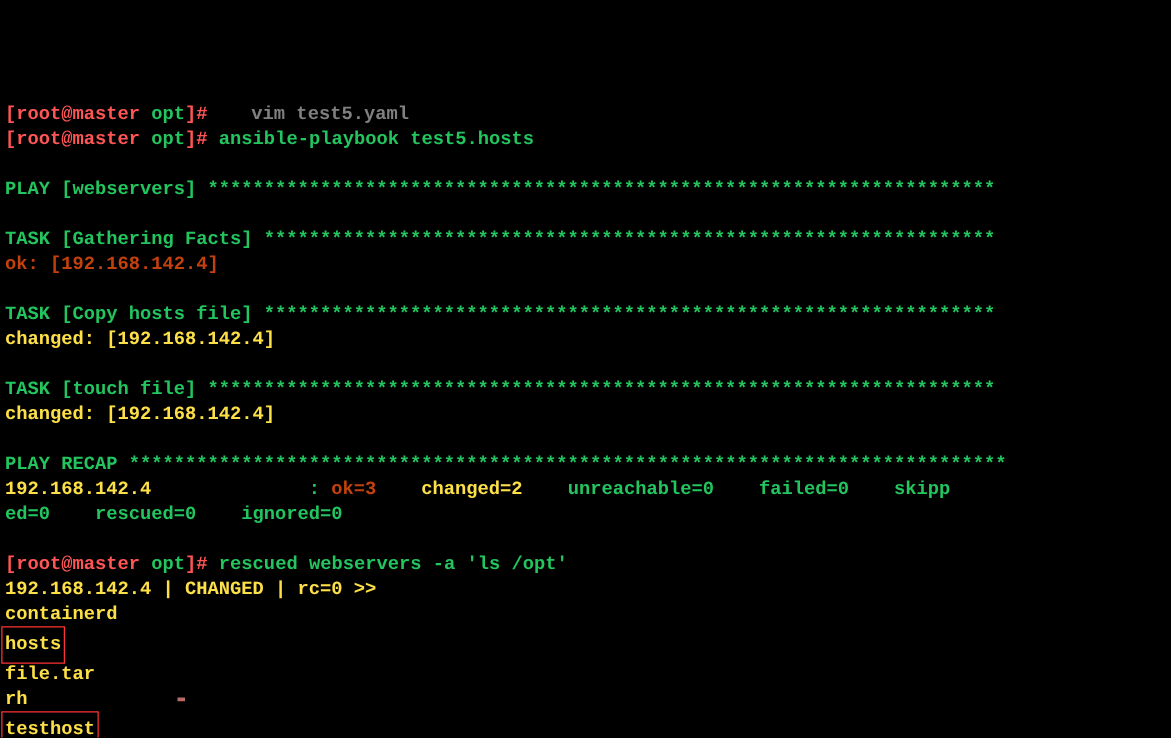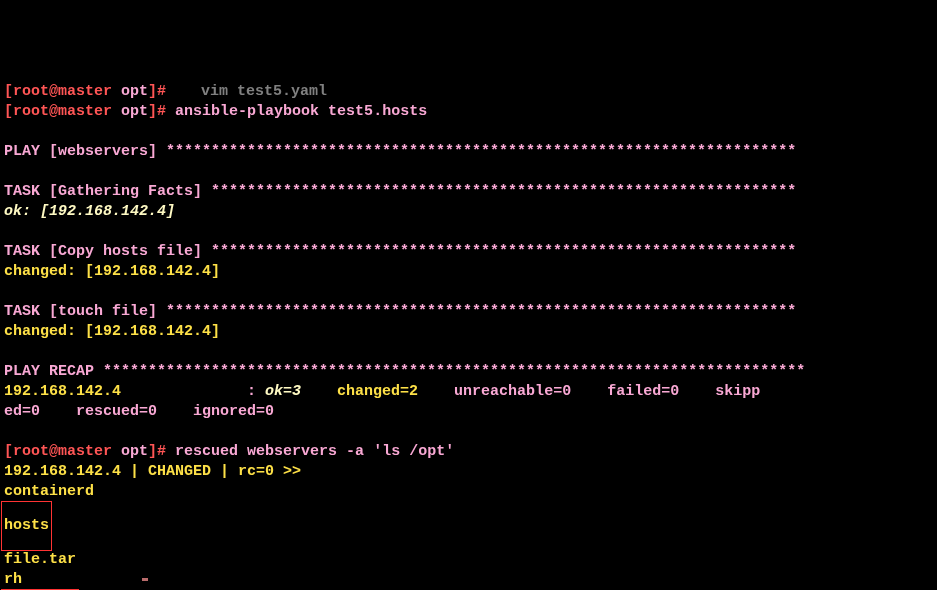--- a/index.html
+++ b/index.html
@@ -10,28 +10,28 @@
     line-height: 20px;
     color: #ccc;
     padding: 2px 4px;
     width: 937px;
     height: 590px;
     overflow: hidden;
     white-space: pre;
     font-weight: bold;
   }
   .red    { color: #ff5555; }
-  .white  { color: #f9a8d4; }
+  .white  { color: #22c55e; }
   .gray   { color: #808080; margin-left: 26px; }
-  .green  { color: #fef9c3; font-style: italic; }
+  .green  { color: #c2410c; }
   .yellow { color: #fde047; }
   .box {
     display: inline-block;
     border: 1px solid #ff3333;
-    padding: 14px 2px;
+    padding: 4px 2px;
     margin: -1px -3px;
   }
   .pinkdot {
     display: inline-block;
     width: 6px; height: 3px;
     background: #b86b6b;
     vertical-align: middle;
     margin-left: 120px;
   }
   .cursor {

